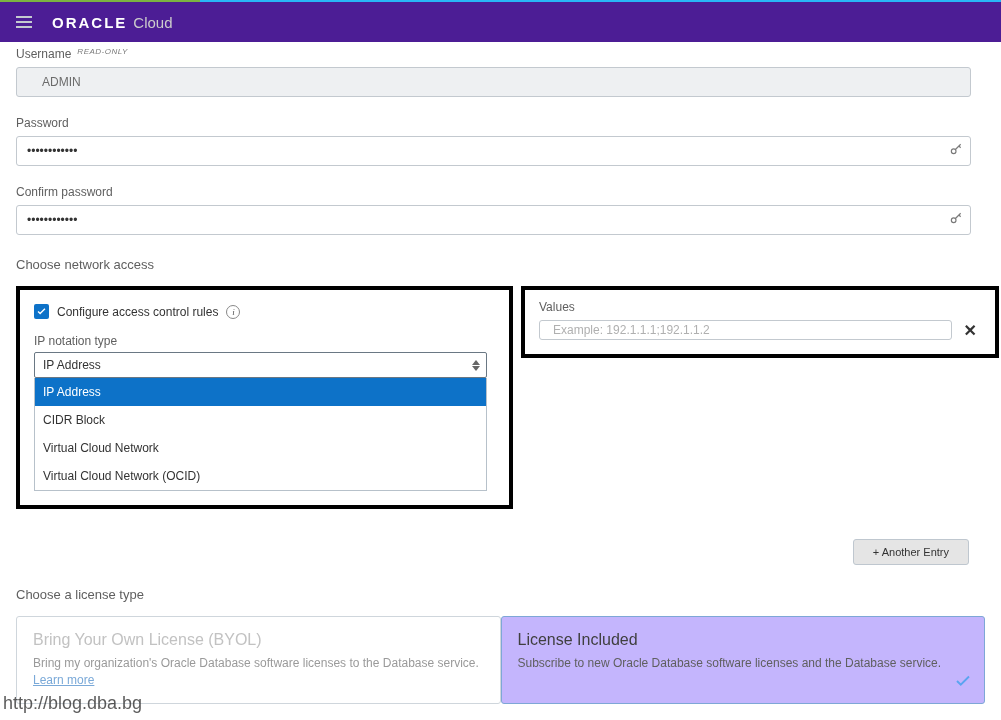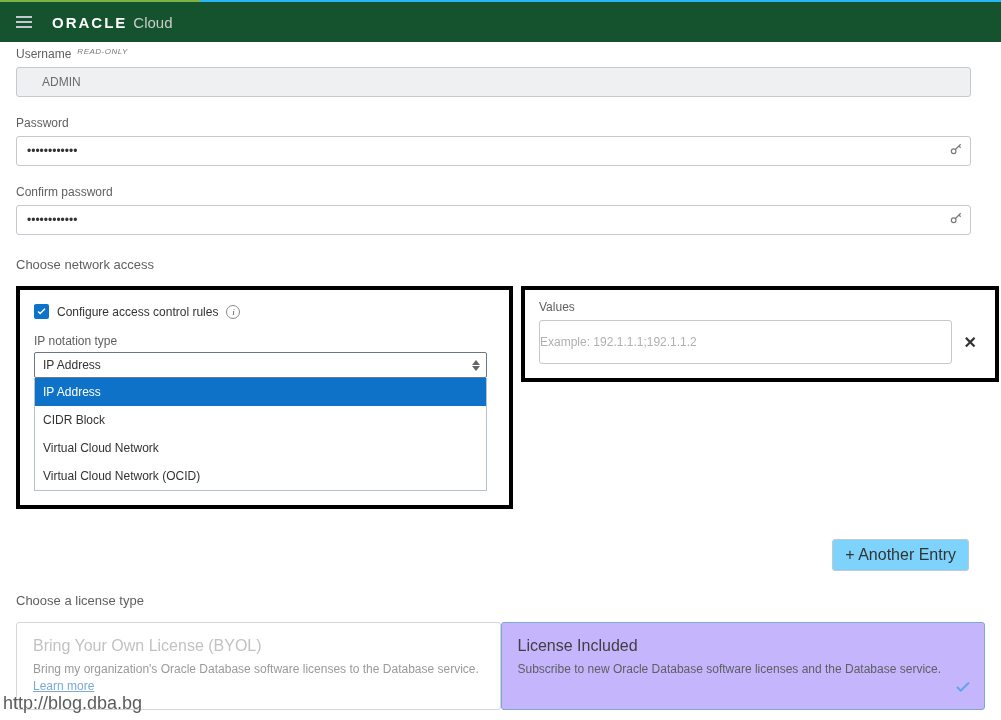--- a/index.html
+++ b/index.html
@@ -1,18 +1,18 @@
 <!DOCTYPE html>
 <html><head>
 <meta charset="utf-8">
 <style>
   * { box-sizing: border-box; margin: 0; padding: 0; }
   body { font-family: -apple-system, BlinkMacSystemFont, "Segoe UI", Helvetica, Arial, sans-serif; font-size: 13px; color: #333; background: #fff; width: 1001px; }
   .topbar-accent { height: 2px; background: linear-gradient(to right, #7cb342 0%, #7cb342 20%, #29b6f6 20%, #29b6f6 100%); }
-  .topbar { background: #14532d; height: 40px; display: flex; align-items: center; padding: 0 12px; gap: 16px; }
+  .topbar { background: #4c1d95; height: 40px; display: flex; align-items: center; padding: 0 12px; gap: 16px; }
   .hamburger { display: inline-flex; flex-direction: column; justify-content: center; gap: 3px; cursor: pointer; padding: 4px; }
   .hamburger span { display: block; width: 16px; height: 2px; background: #c4c9d0; }
   .logo { display: flex; align-items: center; gap: 6px; }
   .logo-o { color: #fff; font-weight: 700; letter-spacing: 2px; font-size: 15px; }
   .logo-cloud { color: #ccc; font-weight: 300; font-size: 15px; }
 
   .page { padding: 0 16px 12px 16px; }
 
   .field-block { margin-bottom: 18px; }
   .field-label { font-size: 12px; color: #5f5f5f; margin-bottom: 6px; display: inline-flex; align-items: flex-start; gap: 6px; }
@@ -38,25 +38,25 @@
   .select-box { width: 453px; height: 26px; border: 1px solid #6a7884; border-radius: 2px; display: flex; align-items: center; justify-content: space-between; padding: 0 6px 0 8px; font-size: 12px; color: #333; background: #fff; }
   .spinner { display: inline-flex; flex-direction: column; gap: 1px; }
   .spinner svg { width: 8px; height: 5px; }
 
   .dropdown-list { width: 453px; border: 1px solid #b7c1ca; border-top: none; background: #fff; }
   .dropdown-item { padding: 7px 8px; font-size: 12px; color: #333; cursor: pointer; }
   .dropdown-item.selected { background: #0d72c8; color: #fff; }
 
   .values-label { font-size: 12px; color: #5f5f5f; margin-bottom: 6px; }
   .values-row { display: flex; align-items: center; gap: 8px; }
-  .values-input { flex: 1; height: 44px; border: 1px solid #c3c9cf; border-radius: 3px; padding: 0 0; font-size: 12px; color: #333; }
+  .values-input { flex: 1; height: 20px; border: 1px solid #c3c9cf; border-radius: 3px; padding: 0 13px; font-size: 12px; color: #333; }
   .close-x { font-size: 16px; font-weight: bold; color: #333; cursor: pointer; padding: 0 4px; }
 
   .another-row { text-align: right; margin: 30px 16px 22px 0; }
-  .btn-light { display: inline-block; padding: 6px 12px; border: 1px solid #bfc7cf; border-radius: 3px; background: #7dd3fc; font-size: 16px; color: #333; cursor: pointer; }
+  .btn-light { display: inline-block; padding: 6px 19px; border: 1px solid #bfc7cf; border-radius: 3px; background: #e5e5e5; font-size: 11px; color: #333; cursor: pointer; }
 
   .license-row { display: flex; gap: 0; margin-top: 8px; margin-bottom: 24px; }
   .card { flex: 1; border: 1px solid #cfd6dc; border-radius: 3px; padding: 14px 16px; position: relative; min-height: 70px; }
   .card.selected { border-color: #7ea7d6; background: #c4b5fd; }
   .card-title { font-size: 16px; color: #c2c2c2; margin-bottom: 6px; }
   .card.selected .card-title { color: #3f3f3f; }
   .card-sub { font-size: 12px; color: #9a9a9a; line-height: 1.4; }
   .card.selected .card-sub { color: #5f5f5f; }
   .card-learn { color: #0d72c8; text-decoration: underline; cursor: pointer; }
   .card:not(.selected) .card-learn { color: #7aa9d8; }

